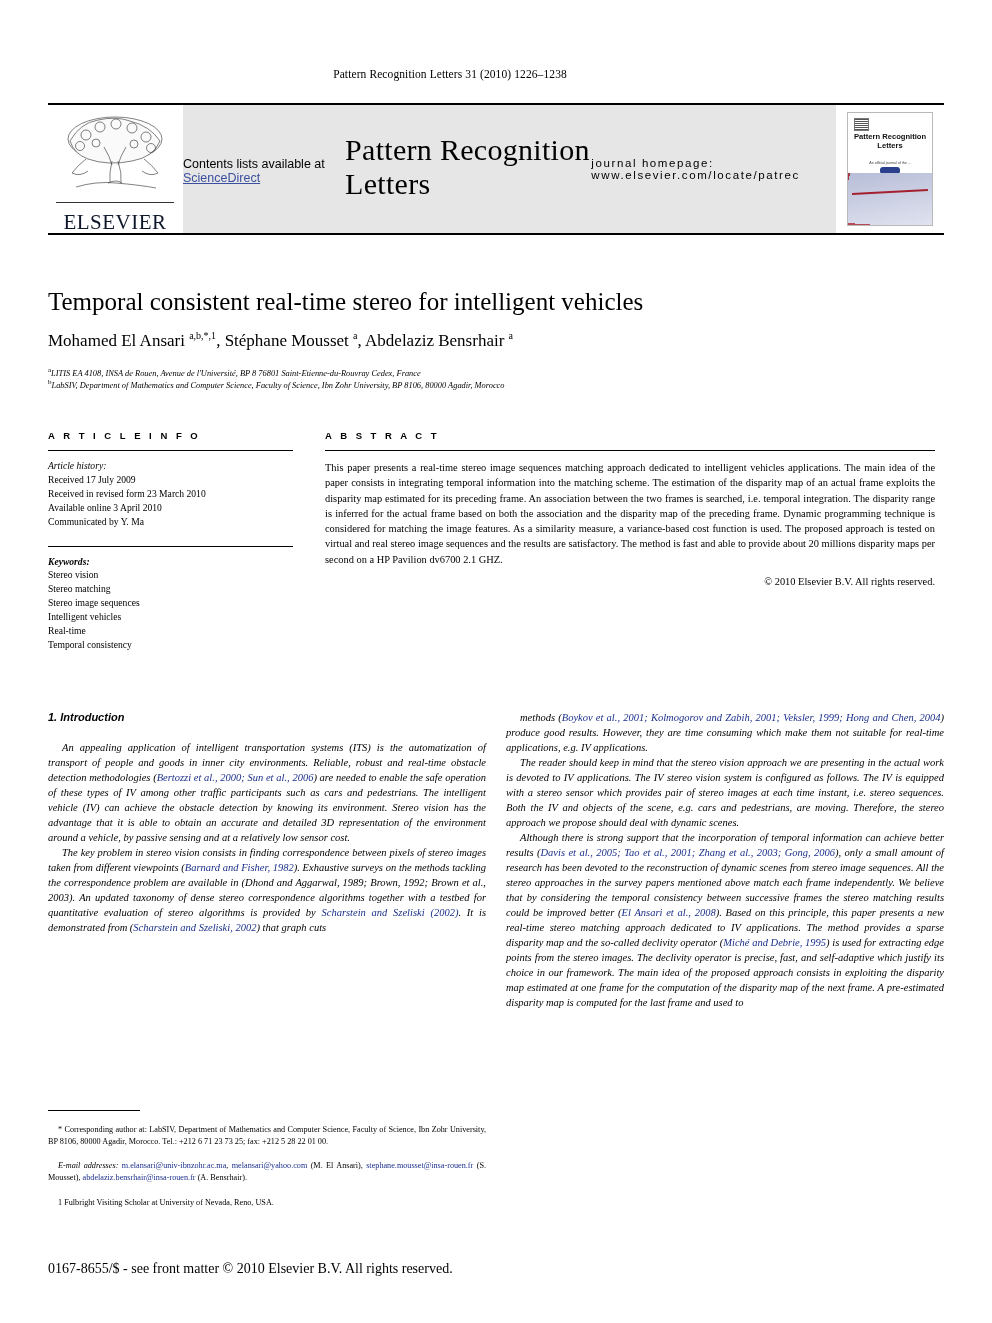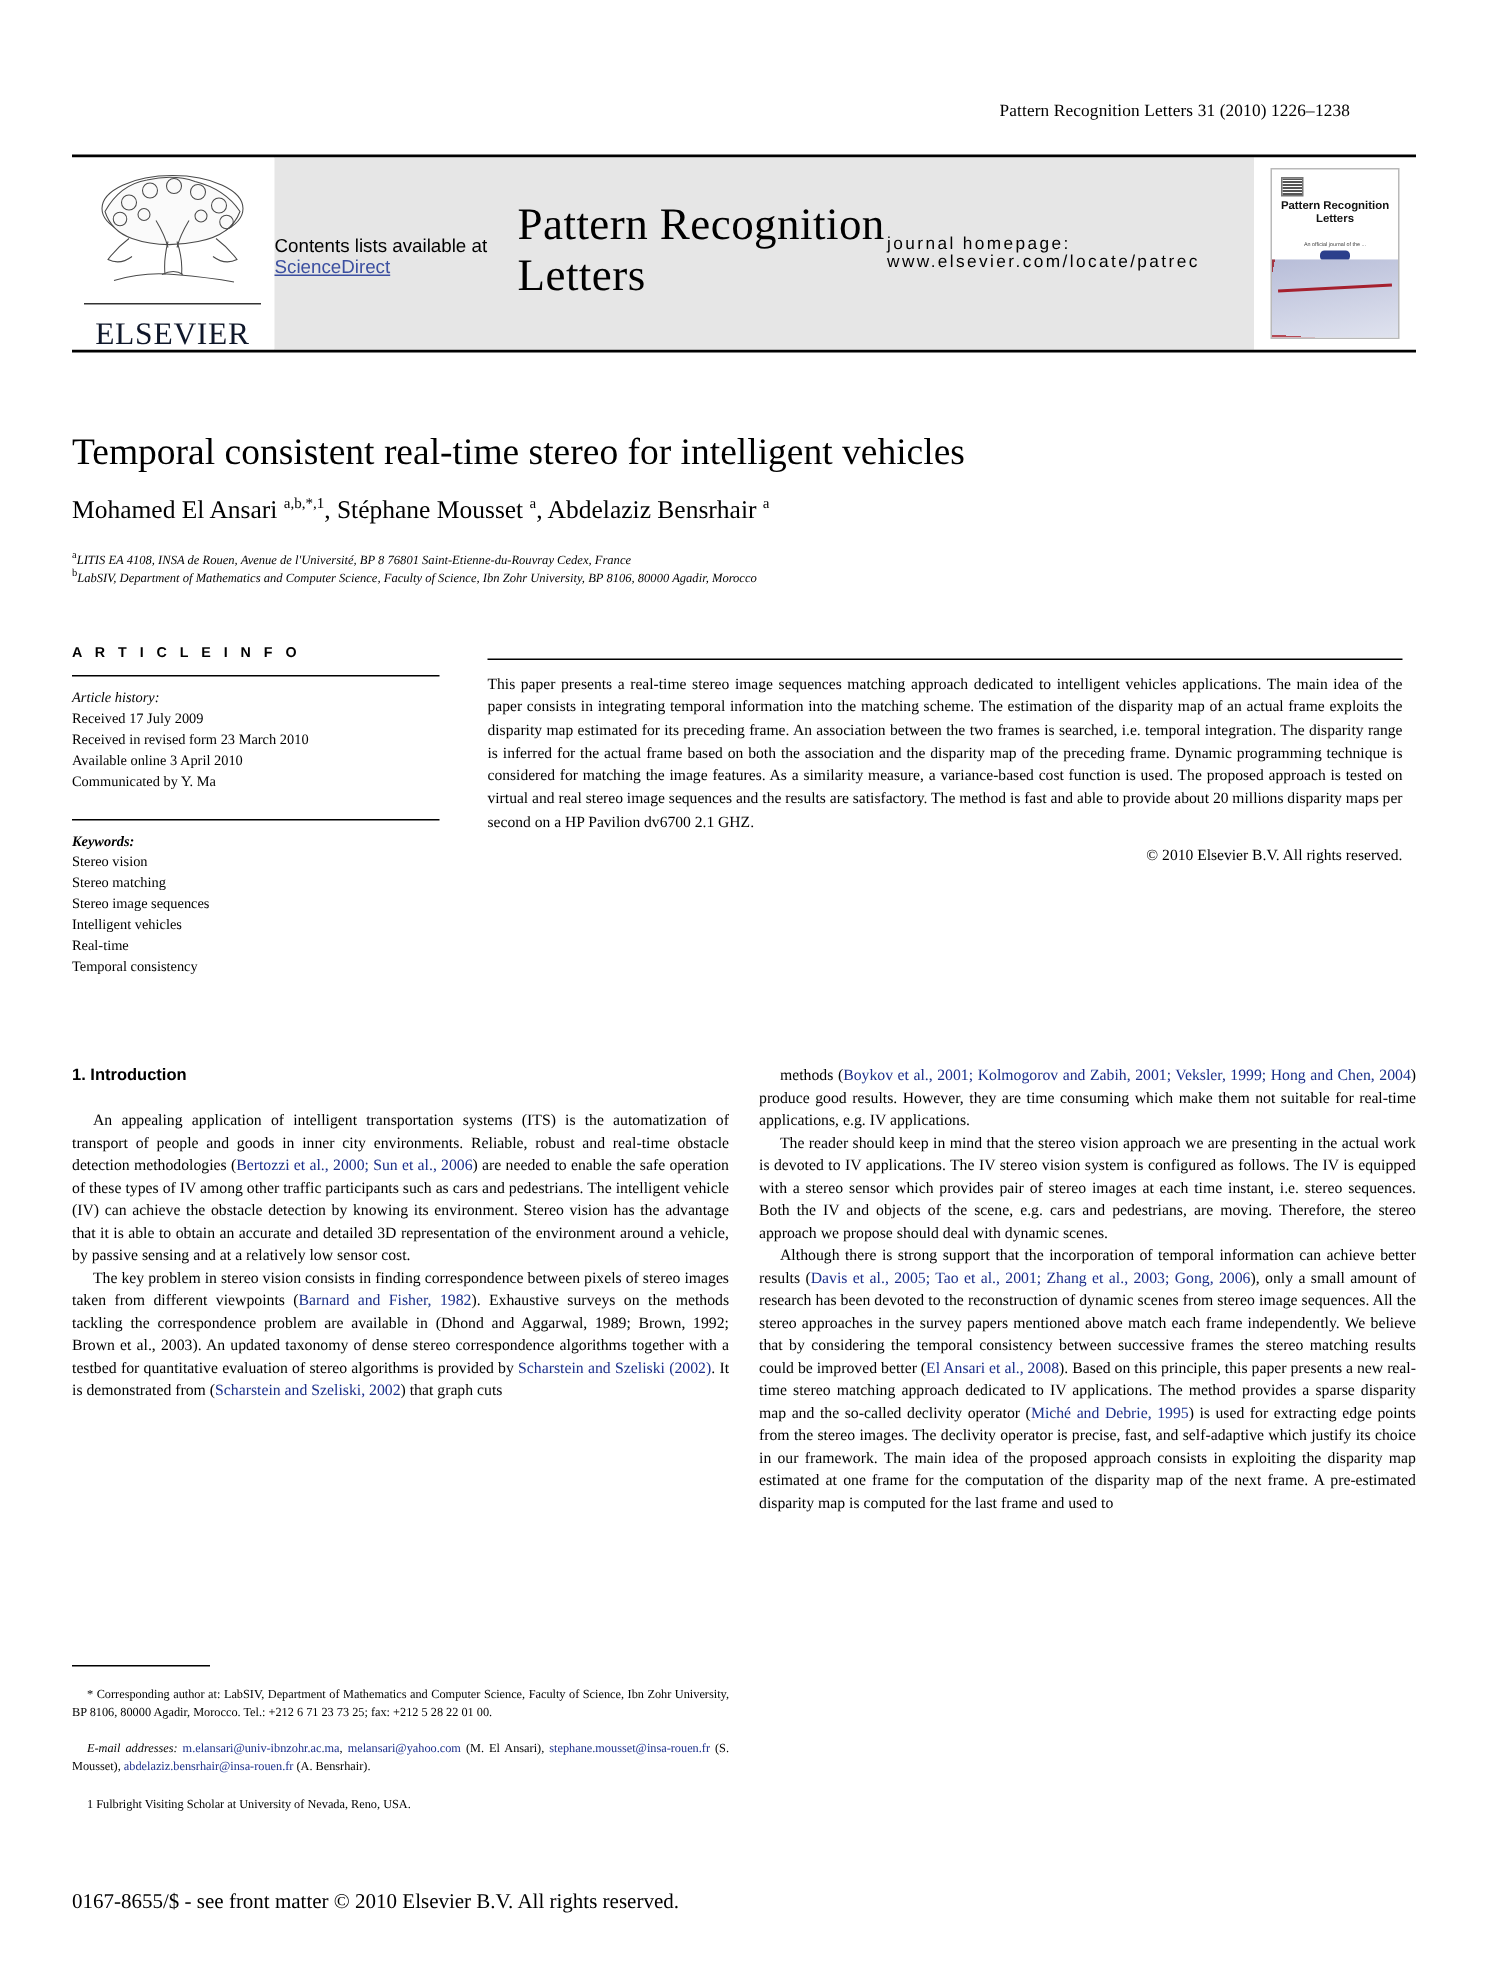--- a/index.html
+++ b/index.html
@@ -9,21 +9,21 @@
     font-family: "Liberation Serif", "DejaVu Serif", serif;
     color: #000;
     position: relative;
     overflow: hidden;
   }
   .page { position:relative; width:992px; height:1323px; }
 
   
   .runhead {
     position:absolute; top:68px; left:0; width:900px;
-    text-align:right; font-size:11.5px; letter-spacing:.1px;
+    text-align:center; font-size:11.5px; letter-spacing:.1px;
   }
 
   
   .masthead {
     position:absolute; left:48px; top:103px; width:896px; height:132px;
     border-top:2px solid #000; border-bottom:2px solid #000;
     box-sizing:border-box;
     display:flex; align-items:stretch;
   }
   .logo-cell { width:135px; flex:0 0 135px; position:relative; background:#fff; }
@@ -118,21 +118,21 @@
   .kw { margin-top:8px; font-size:9.6px; line-height:1.45; }
   .kw .lbl { font-style:italic; font-weight:bold; }
 
   .abstract {
     margin-top:9px; font-size:10.4px; line-height:1.47;
     text-align:justify;
   }
   .copyline { margin-top:9px; font-size:10.4px; text-align:right; }
 
   
-  .col { position:absolute; width:438px; font-size:10.5px; line-height:1.43; text-align:justify; }
+  .col { position:absolute; width:438px; font-size:10.5px; line-height:1.43; text-align:justify;font-style:italic; }
   .col-left  { left:48px;  top:710px; }
   .col-right { left:506px; top:710px; }
   .h2 { font-family:"Liberation Sans", sans-serif; font-size:11px; font-weight:bold; margin:0 0 14px 0; }
   .col p { margin:0; text-indent:14px; }
   .cite { color:#1b2f8a; }
 
   
   .footnotes {
     position:absolute; left:48px; top:1110px; width:438px;
     font-size:8.2px; line-height:1.42; text-align:justify;
@@ -224,20 +224,21 @@
         <div>Stereo matching</div>
         <div>Stereo image sequences</div>
         <div>Intelligent vehicles</div>
         <div>Real-time</div>
         <div>Temporal consistency</div>
       </div>
     </div>
   </div>
 
   <div class="absblock">
+    <div class="sect-head">A B S T R A C T</div>
     <div class="rule"></div>
     <div class="abstract">This paper presents a real-time stereo image sequences matching approach dedicated to intelligent vehicles applications. The main idea of the paper consists in integrating temporal information into the matching scheme. The estimation of the disparity map of an actual frame exploits the disparity map estimated for its preceding frame. An association between the two frames is searched, i.e. temporal integration. The disparity range is inferred for the actual frame based on both the association and the disparity map of the preceding frame. Dynamic programming technique is considered for matching the image features. As a similarity measure, a variance-based cost function is used. The proposed approach is tested on virtual and real stereo image sequences and the results are satisfactory. The method is fast and able to provide about 20 millions disparity maps per second on a HP Pavilion dv6700 2.1 GHZ.</div>
     <div class="copyline">© 2010 Elsevier B.V. All rights reserved.</div>
   </div>
 
   <div class="col col-left">
     <div class="h2">1. Introduction</div>
     <p>An appealing application of intelligent transportation systems (ITS) is the automatization of transport of people and goods in inner city environments. Reliable, robust and real-time obstacle detection methodologies (<span class="cite">Bertozzi et al., 2000; Sun et al., 2006</span>) are needed to enable the safe operation of these types of IV among other traffic participants such as cars and pedestrians. The intelligent vehicle (IV) can achieve the obstacle detection by knowing its environment. Stereo vision has the advantage that it is able to obtain an accurate and detailed 3D representation of the environment around a vehicle, by passive sensing and at a relatively low sensor cost.</p>
     <p>The key problem in stereo vision consists in finding correspondence between pixels of stereo images taken from different viewpoints (<span class="cite">Barnard and Fisher, 1982</span>). Exhaustive surveys on the methods tackling the correspondence problem are available in (Dhond and Aggarwal, 1989; Brown, 1992; Brown et al., 2003). An updated taxonomy of dense stereo correspondence algorithms together with a testbed for quantitative evaluation of stereo algorithms is provided by <span class="cite">Scharstein and Szeliski (2002)</span>. It is demonstrated from (<span class="cite">Scharstein and Szeliski, 2002</span>) that graph cuts</p>
   </div>

